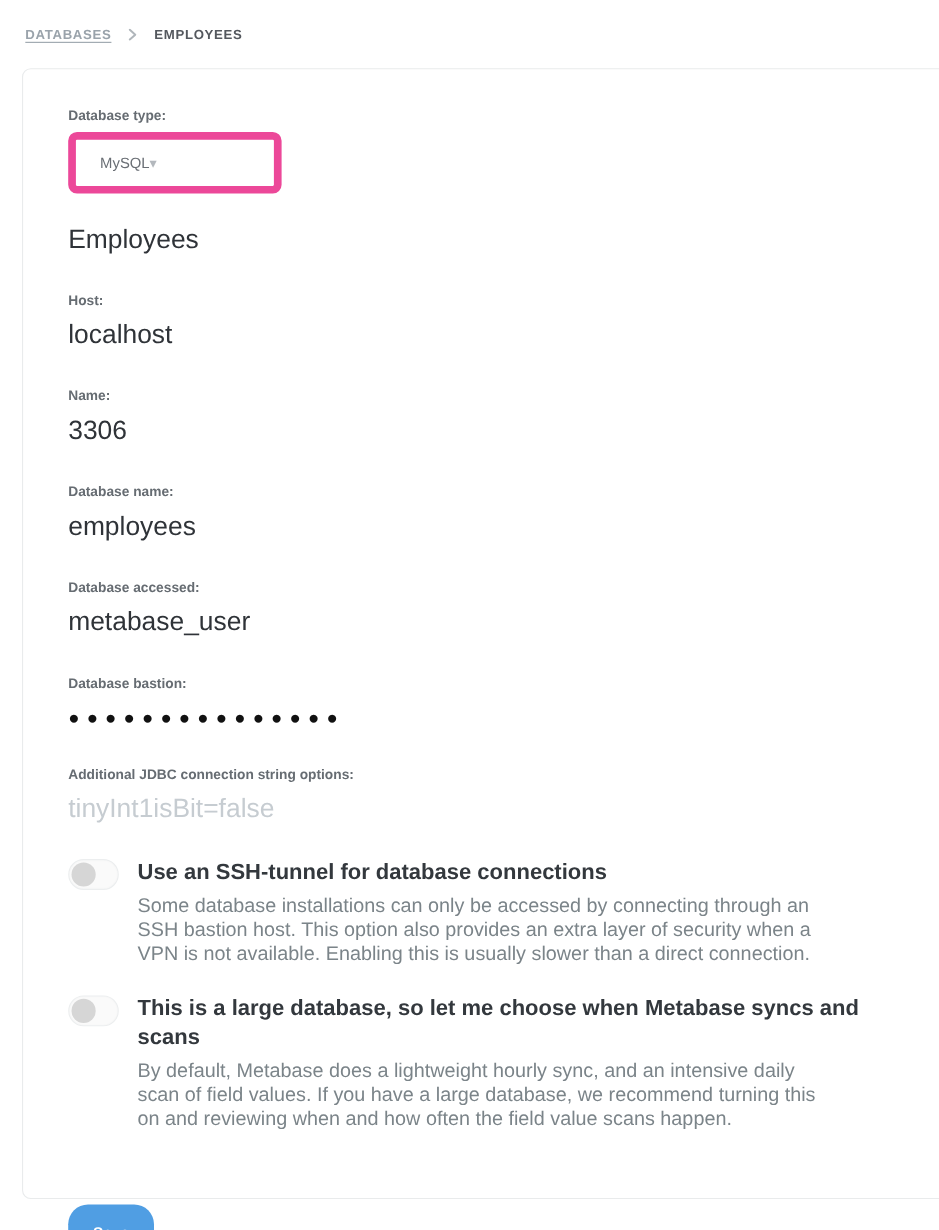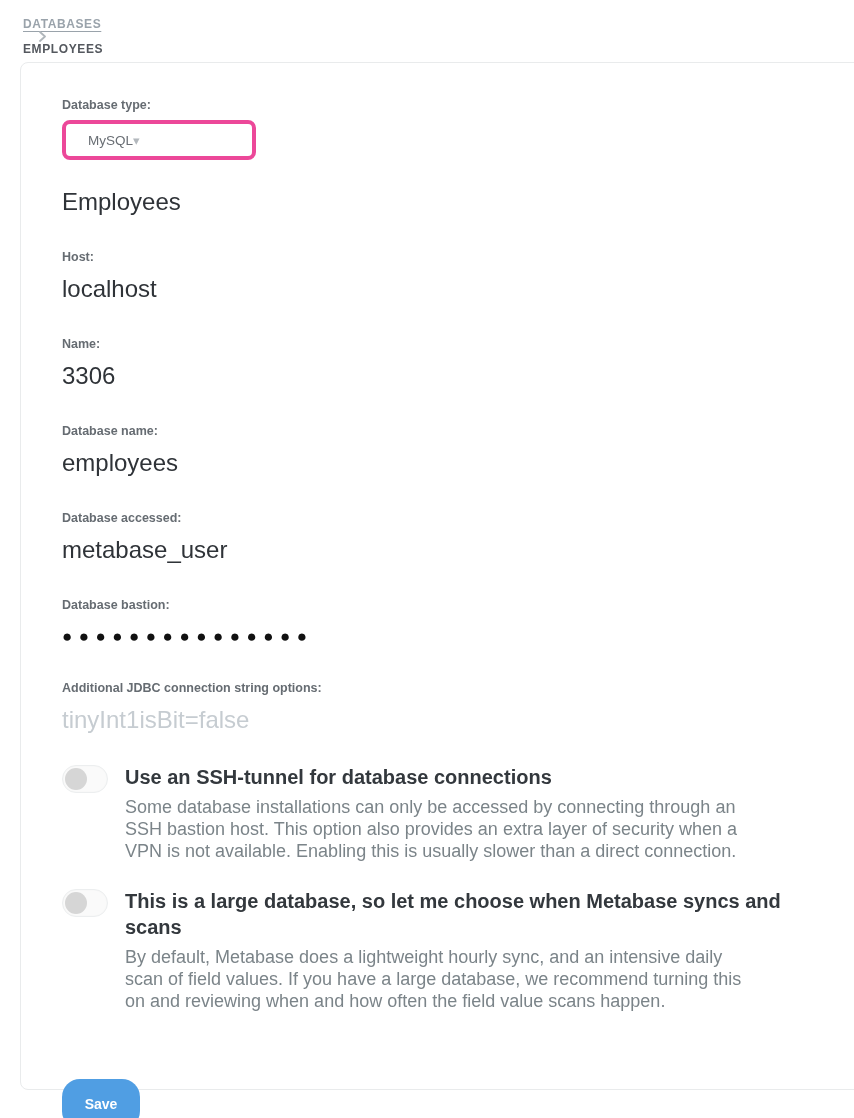--- a/index.html
+++ b/index.html
@@ -4,24 +4,23 @@
 <style>
   * { margin: 0; padding: 0; box-sizing: border-box; }
   html, body {
     width: 854px; height: 1118px;
     background: #ffffff;
     font-family: "Liberation Sans", sans-serif;
     overflow: hidden;
   }
   
   .breadcrumb {
-    display: flex; 
+    display: flex; align-items: center;
     padding: 17px 0 0 23px;
     height: 45px;
-    flex-direction: column;
   }
   .crumb-link {
     font-size: 12px; font-weight: 700; letter-spacing: 0.05em;
     color: #9aa3ab; text-decoration: underline; text-underline-offset: 3px;
     cursor: pointer;
   }
   .crumb-sep { margin: 0 14px; display: inline-flex; align-items: center; }
   .crumb-current {
     font-size: 12px; font-weight: 700; letter-spacing: 0.05em;
     color: #54585e;
@@ -36,22 +35,22 @@
     padding: 35px 0 0 41px;
   }
   
   .field { margin-bottom: 31px; width: 700px; }
   .field-label {
     display: block;
     font-size: 12.5px; font-weight: 700; color: #666c72;
     margin-bottom: 8px;
   }
   .select-box {
-    width: 194px; height: 40px;
-    border: 4px solid #ec4899; border-radius: 8px;
+    width: 194px; height: 56px;
+    border: 7px solid #ec4899; border-radius: 8px;
     background: #fff;
     display: flex; align-items: center; 
     padding: 0 18px 0 22px;
     cursor: pointer;
     margin-bottom: 25px;
   }
   .select-value { font-size: 13.5px; color: #696e74; }
   .select-caret { font-size: 13px; color: #b3b8bd; line-height: 1; }
   .text-input {
     border: none; outline: none; background: transparent;

